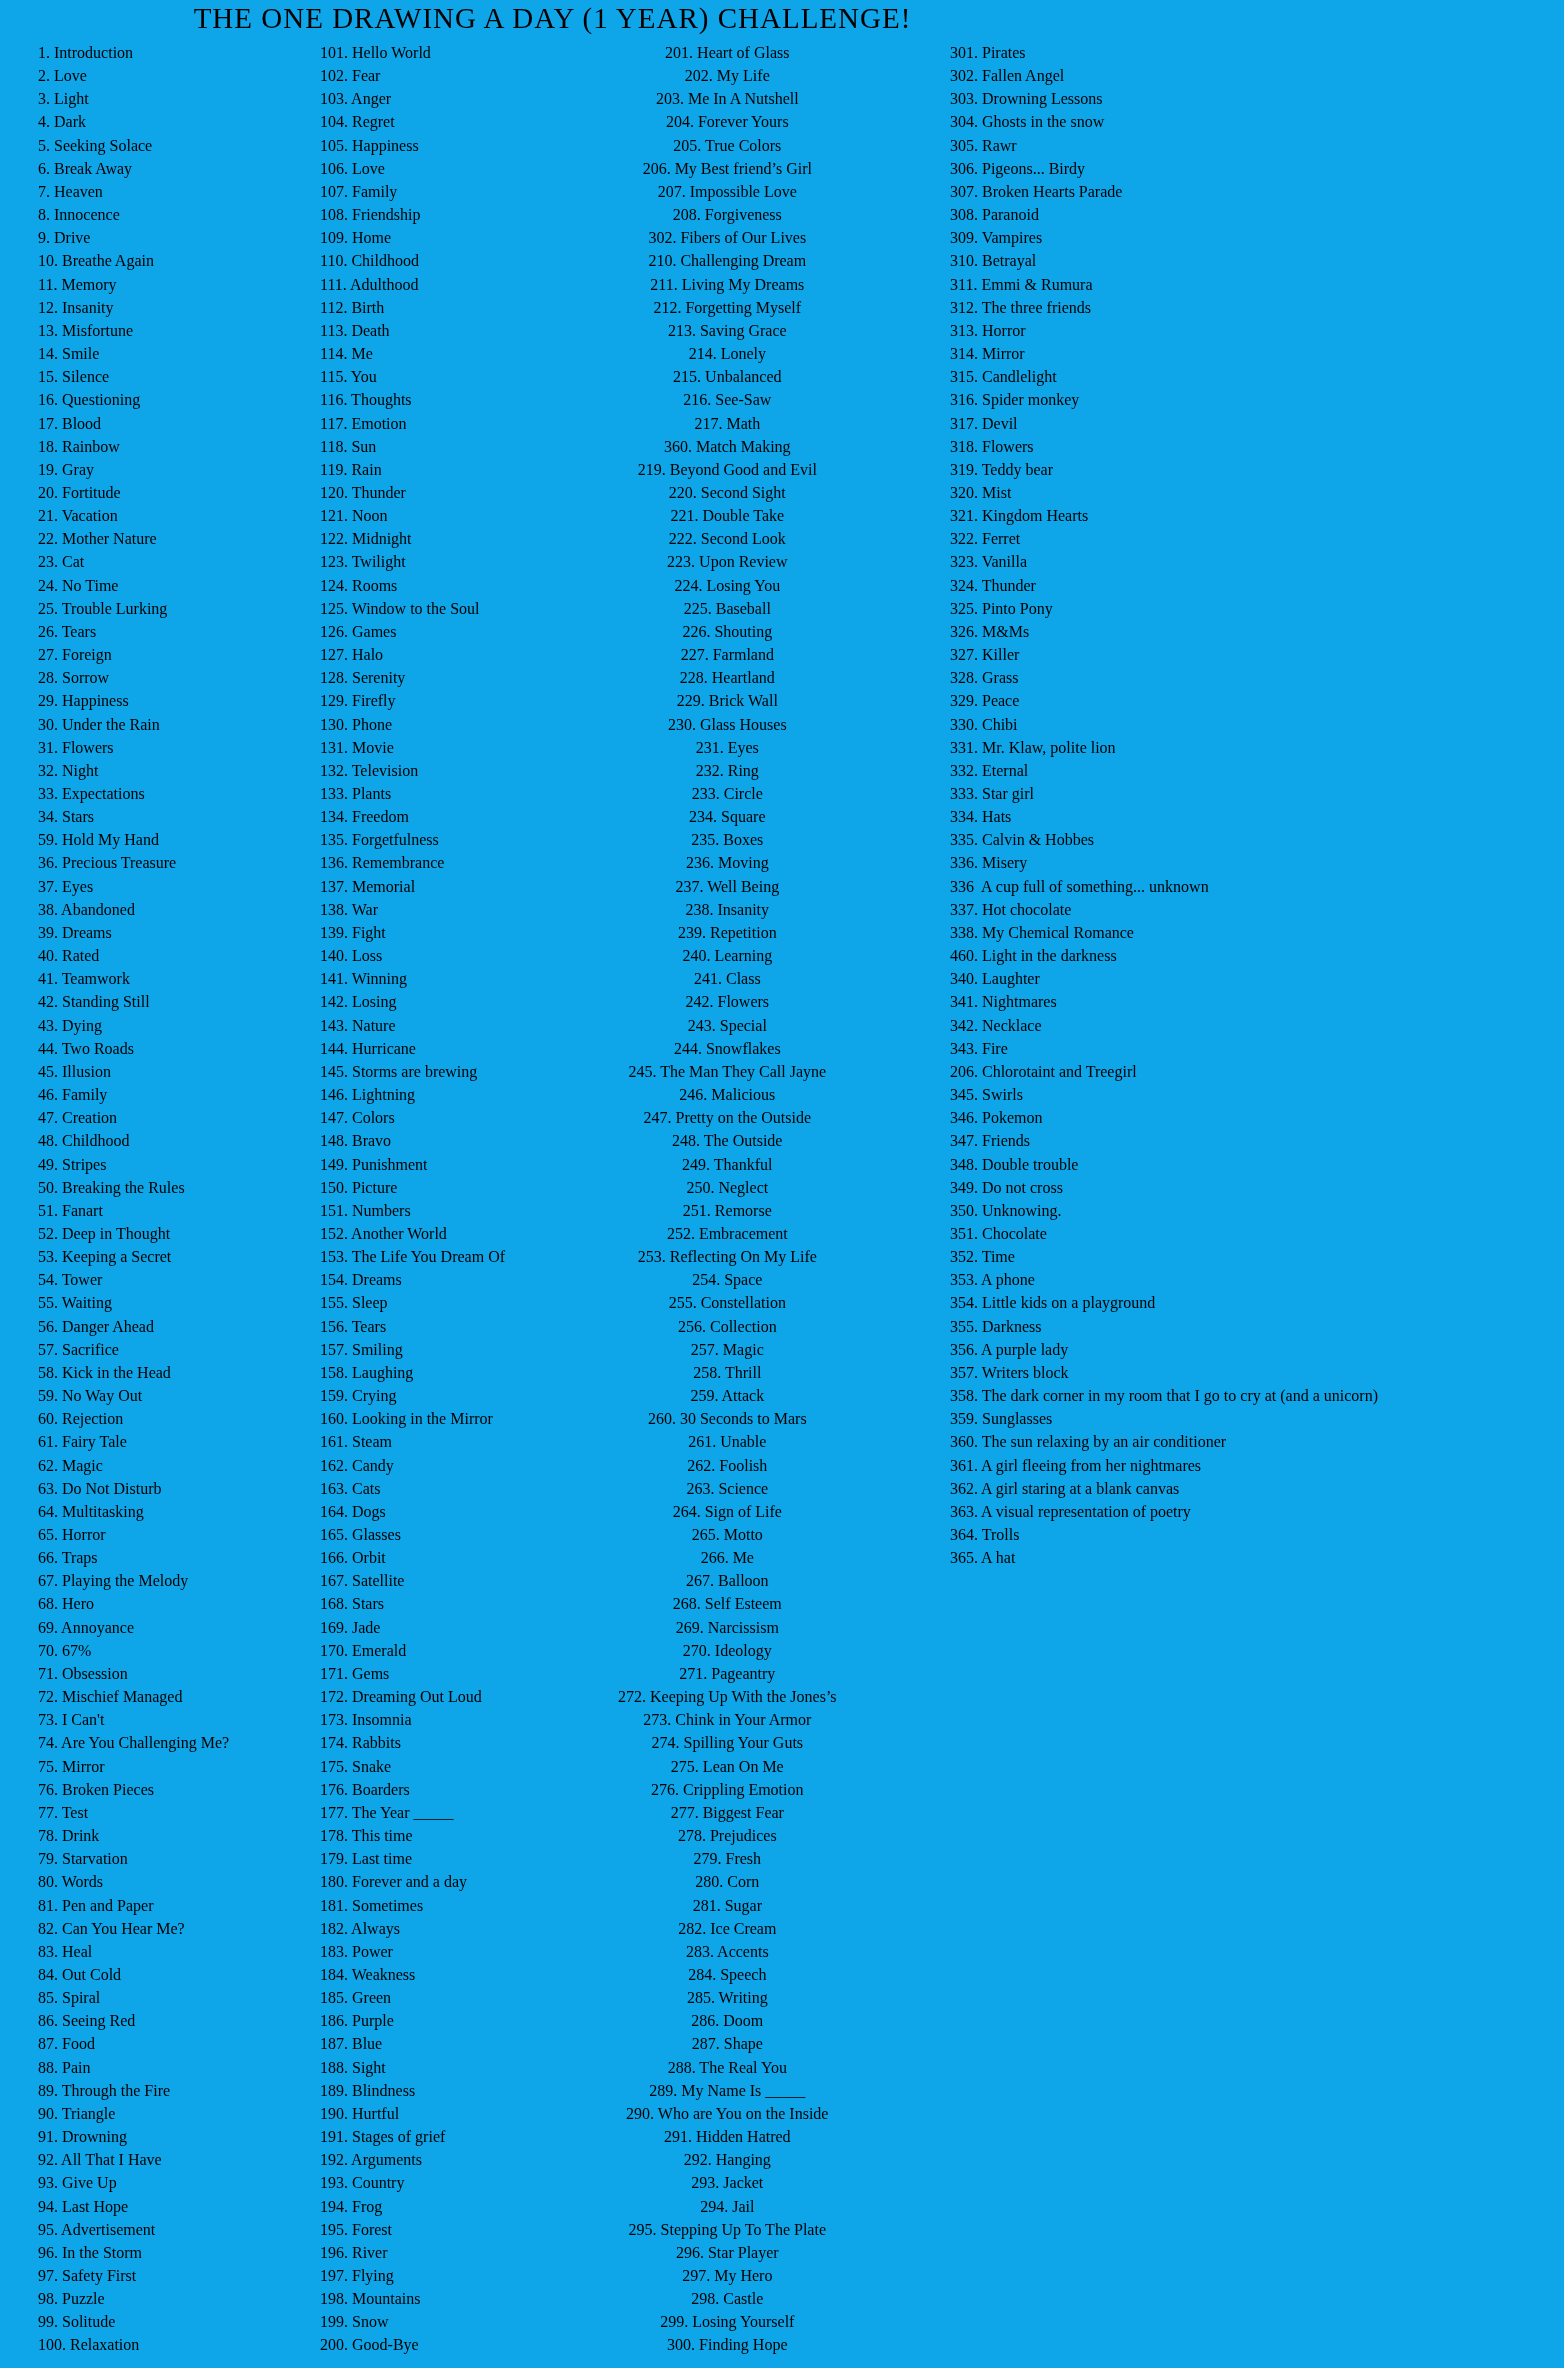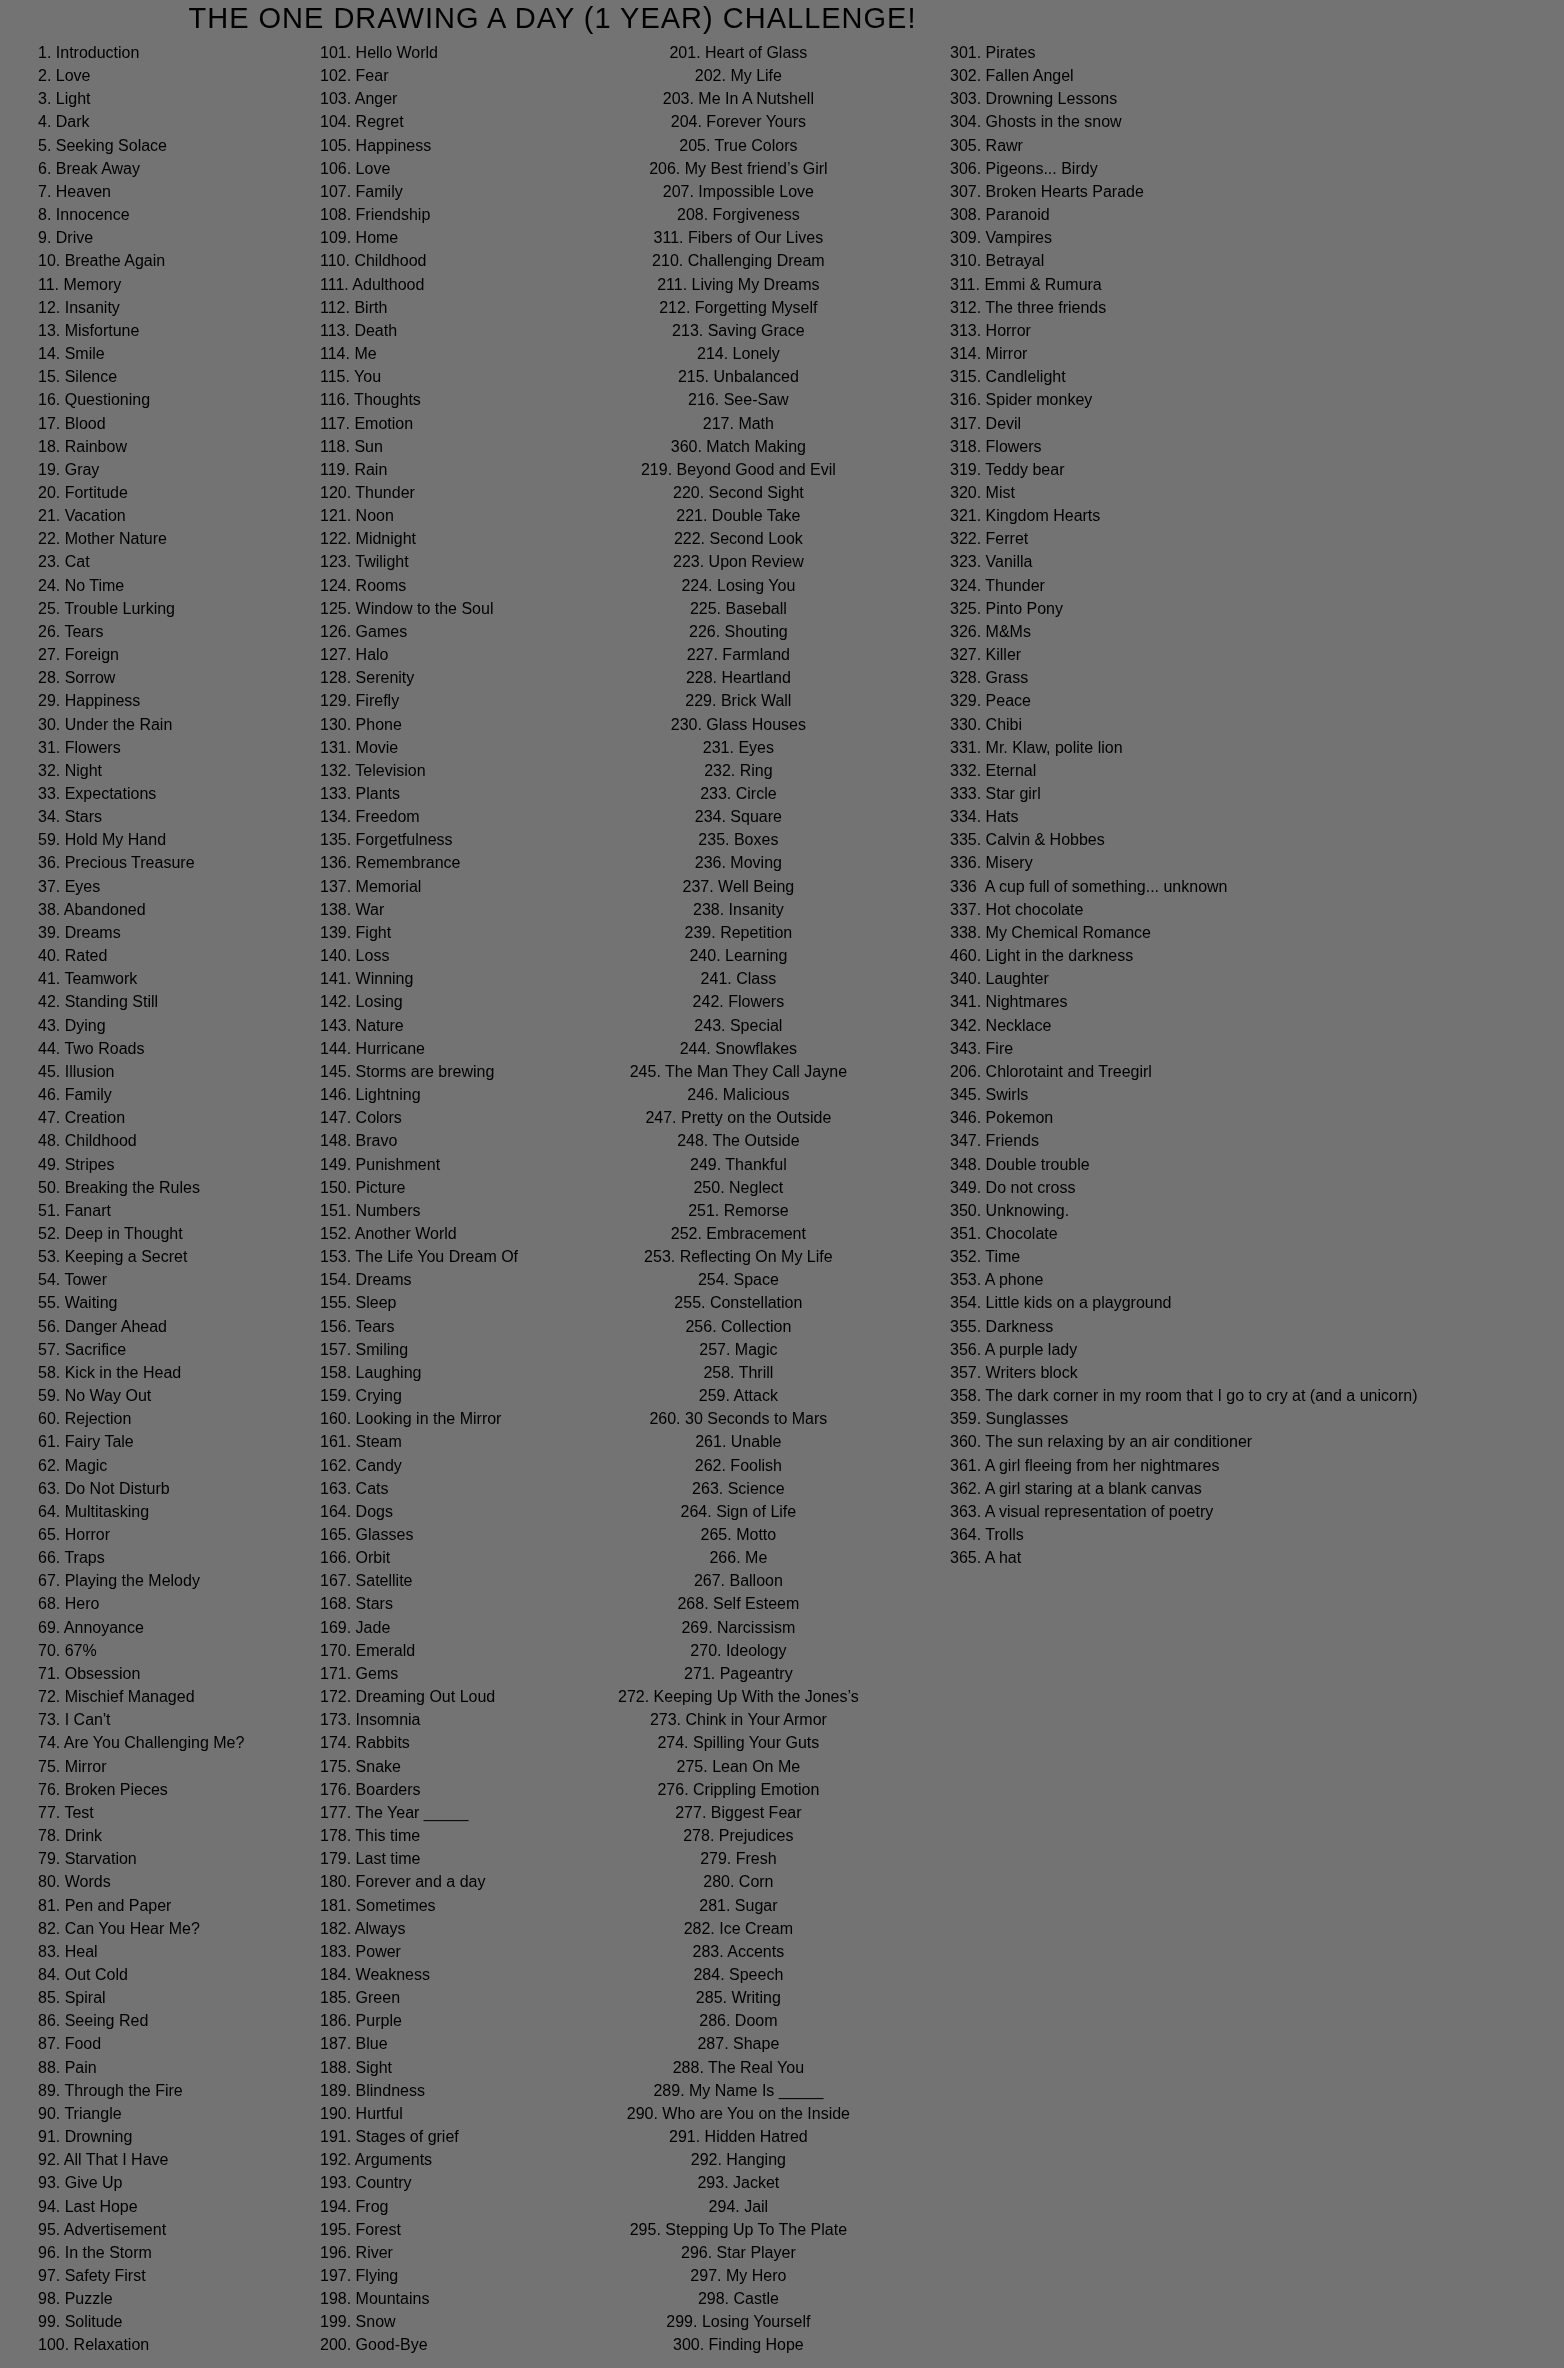--- a/index.html
+++ b/index.html
@@ -1,22 +1,22 @@
 <!DOCTYPE html>
 <html><head>
 <meta charset="utf-8">
 <style>
   html, body { margin: 0; padding: 0; background: #ffffff; }
   #page {
     position: relative;
     width: 1564px;
     height: 2368px;
-    background: #737373;
+    background: #0ea5e9;
     color: #000000;
-    font-family: Liberation Sans, sans-serif;
+    font-family: Liberation Serif, serif;
     overflow: hidden;
   }
   .title {
     position: absolute;
     top: 2px;
     left: 0;
     width: 1105px;
     text-align: center;
     font-size: 29px;
     font-weight: 400;
@@ -253,21 +253,21 @@
 
   <div id="col3" class="col">
       <div class="list-item">201. Heart of Glass</div>
       <div class="list-item">202. My Life</div>
       <div class="list-item">203. Me In A Nutshell</div>
       <div class="list-item">204. Forever Yours</div>
       <div class="list-item">205. True Colors</div>
       <div class="list-item">206. My Best friend’s Girl</div>
       <div class="list-item">207. Impossible Love</div>
       <div class="list-item">208. Forgiveness</div>
-      <div class="list-item">311. Fibers of Our Lives</div>
+      <div class="list-item">302. Fibers of Our Lives</div>
       <div class="list-item">210. Challenging Dream</div>
       <div class="list-item">211. Living My Dreams</div>
       <div class="list-item">212. Forgetting Myself</div>
       <div class="list-item">213. Saving Grace</div>
       <div class="list-item">214. Lonely</div>
       <div class="list-item">215. Unbalanced</div>
       <div class="list-item">216. See-Saw</div>
       <div class="list-item">217. Math</div>
       <div class="list-item">360. Match Making</div>
       <div class="list-item">219. Beyond Good and Evil</div>

